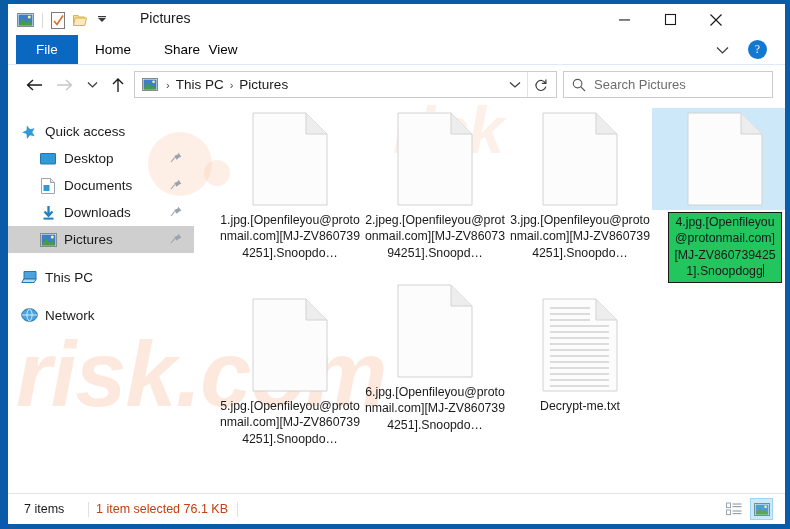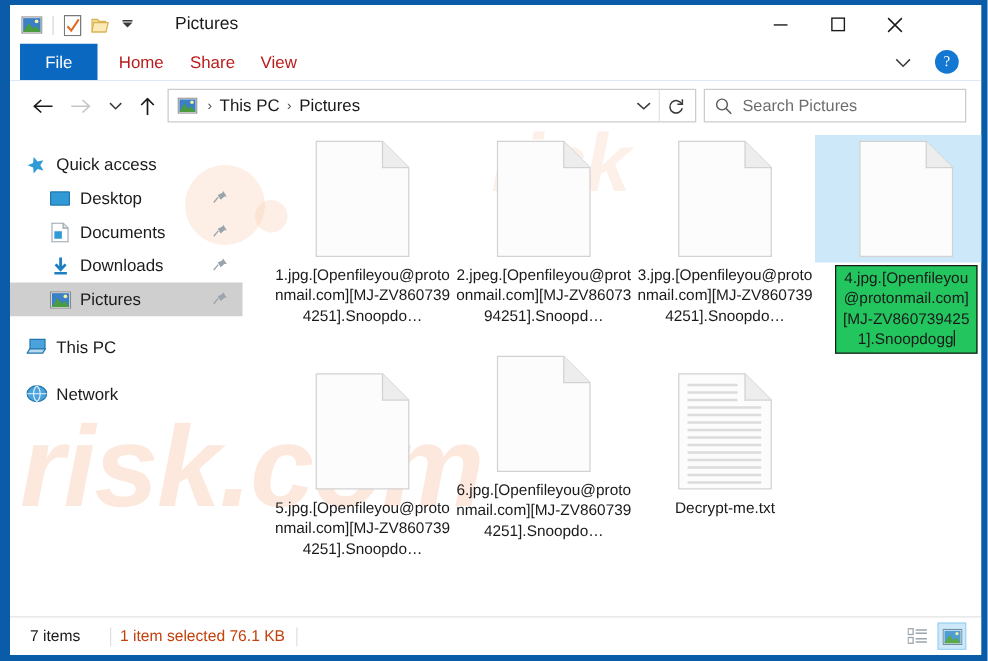--- a/index.html
+++ b/index.html
@@ -121,32 +121,32 @@
     background: #ffffff;
     border-bottom: 1px solid #ddeaf6;
     z-index: 5;
   }
   .tab {
     position: absolute;
     top: 0;
     height: 29px;
     line-height: 29px;
     font-size: 13.5px;
-    color: #b91c1c;
+    color: #000000;
     text-align: center;
     cursor: default;
   }
   #tab-file {
     left: 8px;
     width: 62px;
     background: #0a68c1;
     color: #ffffff;
   }
   #tab-home { left: 78px; width: 54px; }
-  #tab-share { left: 136px; width: 52px; }
+  #tab-share { left: 148px; width: 52px; }
   #tab-view { left: 192px; width: 46px; }
   #ribbon-collapse {
     position: absolute;
     right: 52px;
     top: 4px;
     width: 22px; height: 22px;
     display: flex; align-items: center; justify-content: center;
   }
   #help-btn {
     position: absolute;

